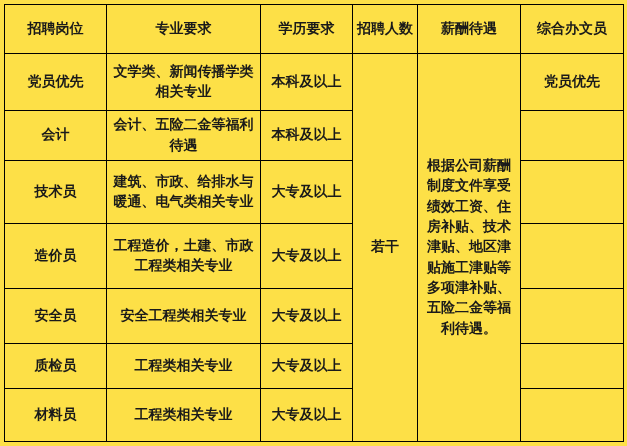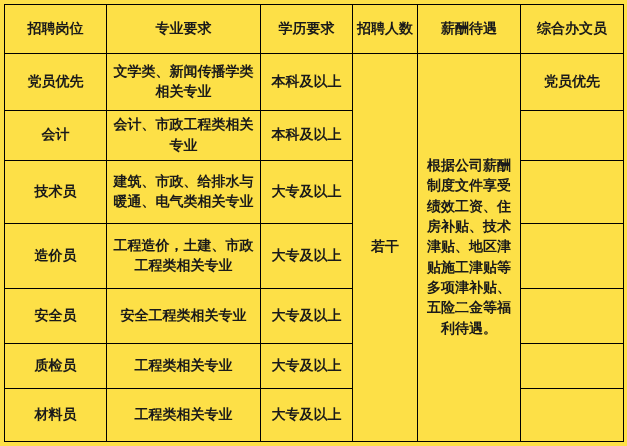--- a/index.html
+++ b/index.html
@@ -83,21 +83,21 @@
     <tr class="r0">
       <td>党员优先</td>
       <td>文学类、新闻传播学类相关专业</td>
       <td>本科及以上</td>
       <td rowspan="7">若干</td>
       <td rowspan="7" class="salary-cell">根据公司薪酬制度文件享受绩效工资、住房补贴、技术津贴、地区津贴施工津贴等多项津补贴、五险二金等福利待遇。</td>
       <td>党员优先</td>
     </tr>
     <tr class="r1">
       <td>会计</td>
-      <td>会计、市政工程类相关专业</td>
+      <td>会计、五险二金等福利待遇</td>
       <td>本科及以上</td>
       <td></td>
     </tr>
     <tr class="r2">
       <td>技术员</td>
       <td>建筑、市政、给排水与暖通、电气类相关专业</td>
       <td>大专及以上</td>
       <td></td>
     </tr>
     <tr class="r3">

